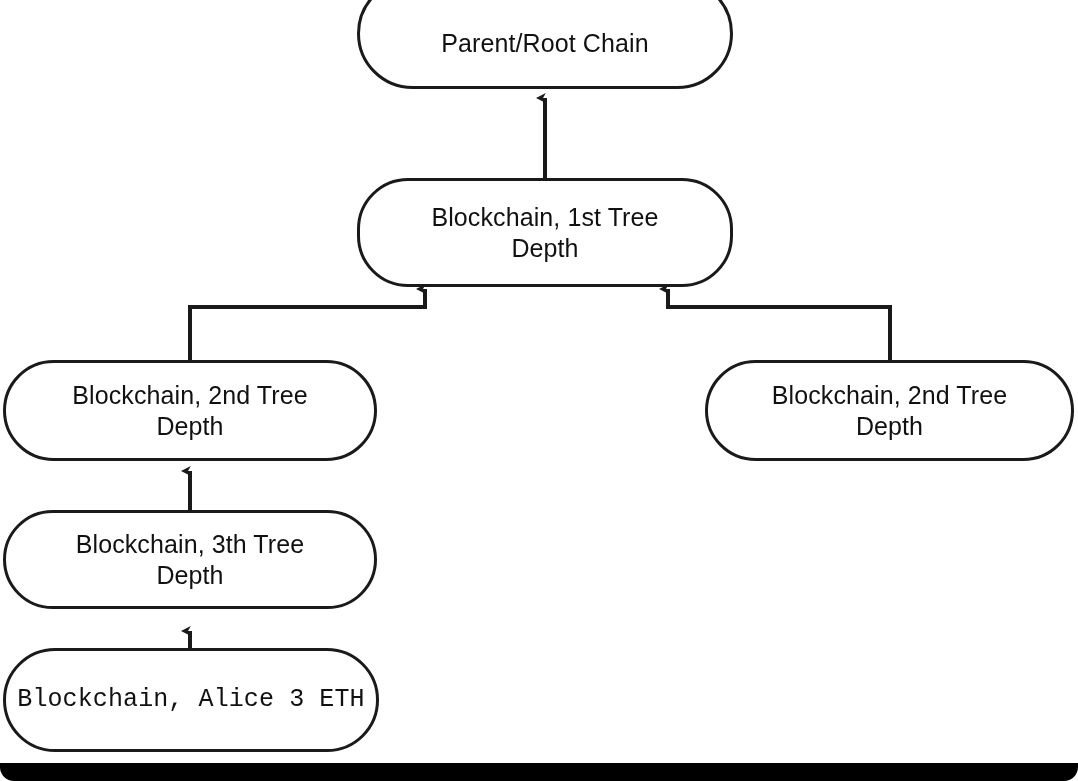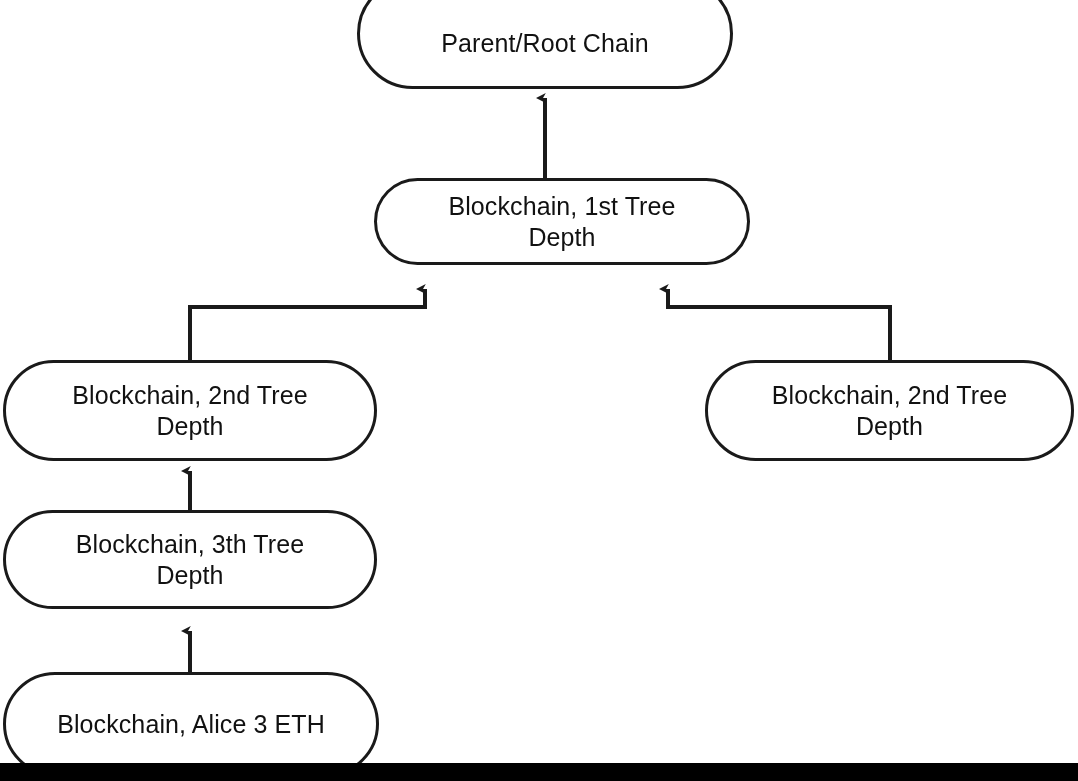--- a/index.html
+++ b/index.html
@@ -9,20 +9,21 @@
   }
   body {
     font-family: "Liberation Sans", sans-serif;
   }
   #canvas {
     position: relative;
     width: 1078px;
     height: 781px;
     background: #ffffff;
     overflow: hidden;
+    border-radius: 14px;
   }
   #edges {
     position: absolute;
     left: 0;
     top: 0;
     width: 1078px;
     height: 781px;
     pointer-events: none;
   }
   .node {
@@ -42,24 +43,24 @@
   }
   .node-root {
     left: 357px;
     top: -22px;
     width: 376px;
     height: 111px;
     border-radius: 56px;
     padding-top: 20px;
   }
   .node-depth1 {
-    left: 374px;
+    left: 357px;
     top: 178px;
     width: 376px;
-    height: 87px;
+    height: 109px;
     border-radius: 51px;
   }
   .node-depth2-left {
     left: 3px;
     top: 360px;
     width: 374px;
     height: 101px;
     border-radius: 51px;
   }
   .node-depth2-right {
@@ -71,24 +72,25 @@
   }
   .node-depth3 {
     left: 3px;
     top: 510px;
     width: 374px;
     height: 99px;
     border-radius: 56px;
   }
   .node-leaf {
     left: 3px;
-    top: 672px;
+    top: 648px;
     width: 376px;
     height: 104px;
     border-radius: 52px;
+    font-family: Liberation Mono, monospace;
   }
   .bottom-bar {
     position: absolute;
     left: 0;
     top: 763px;
     width: 1078px;
     height: 18px;
     background: #000000;
   }
 </style>

